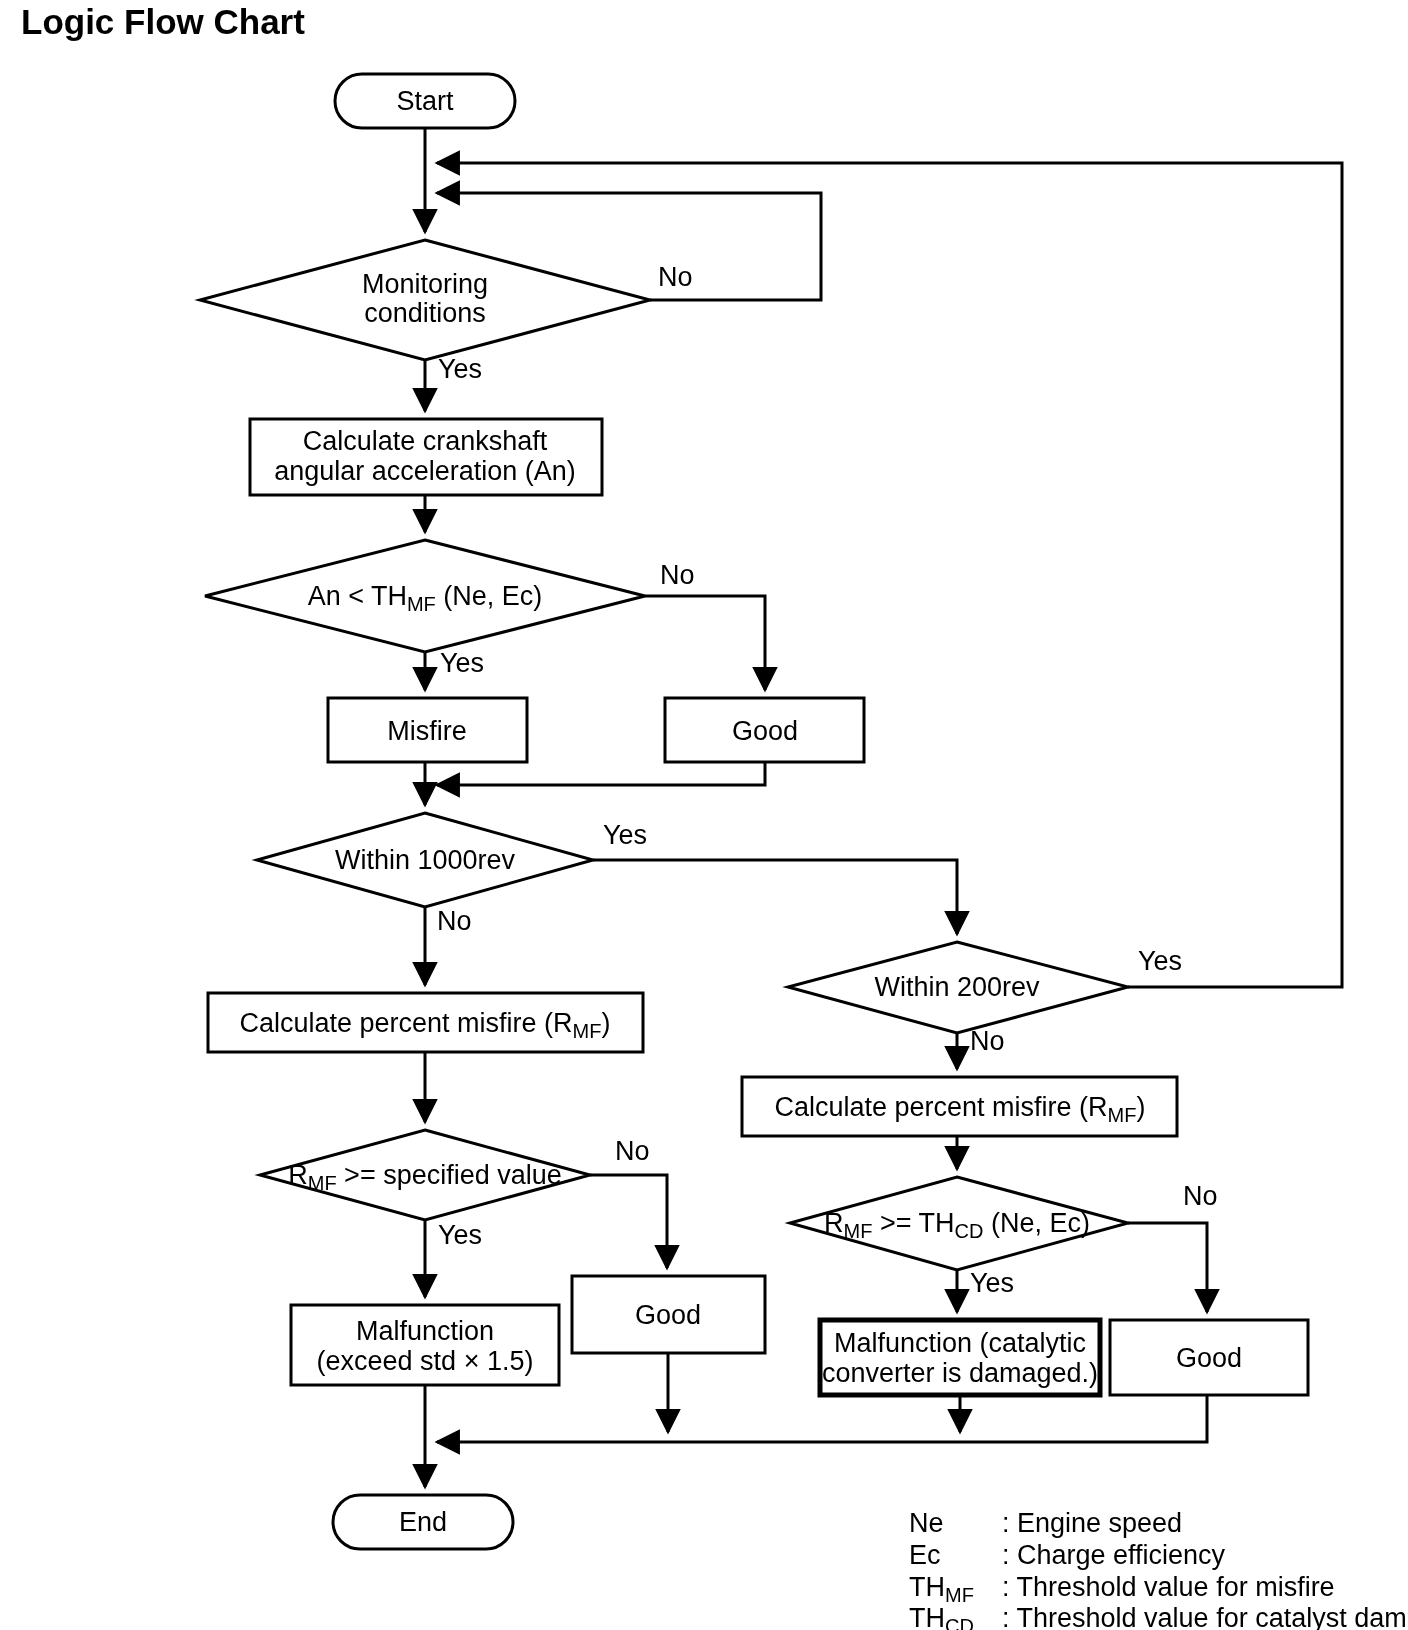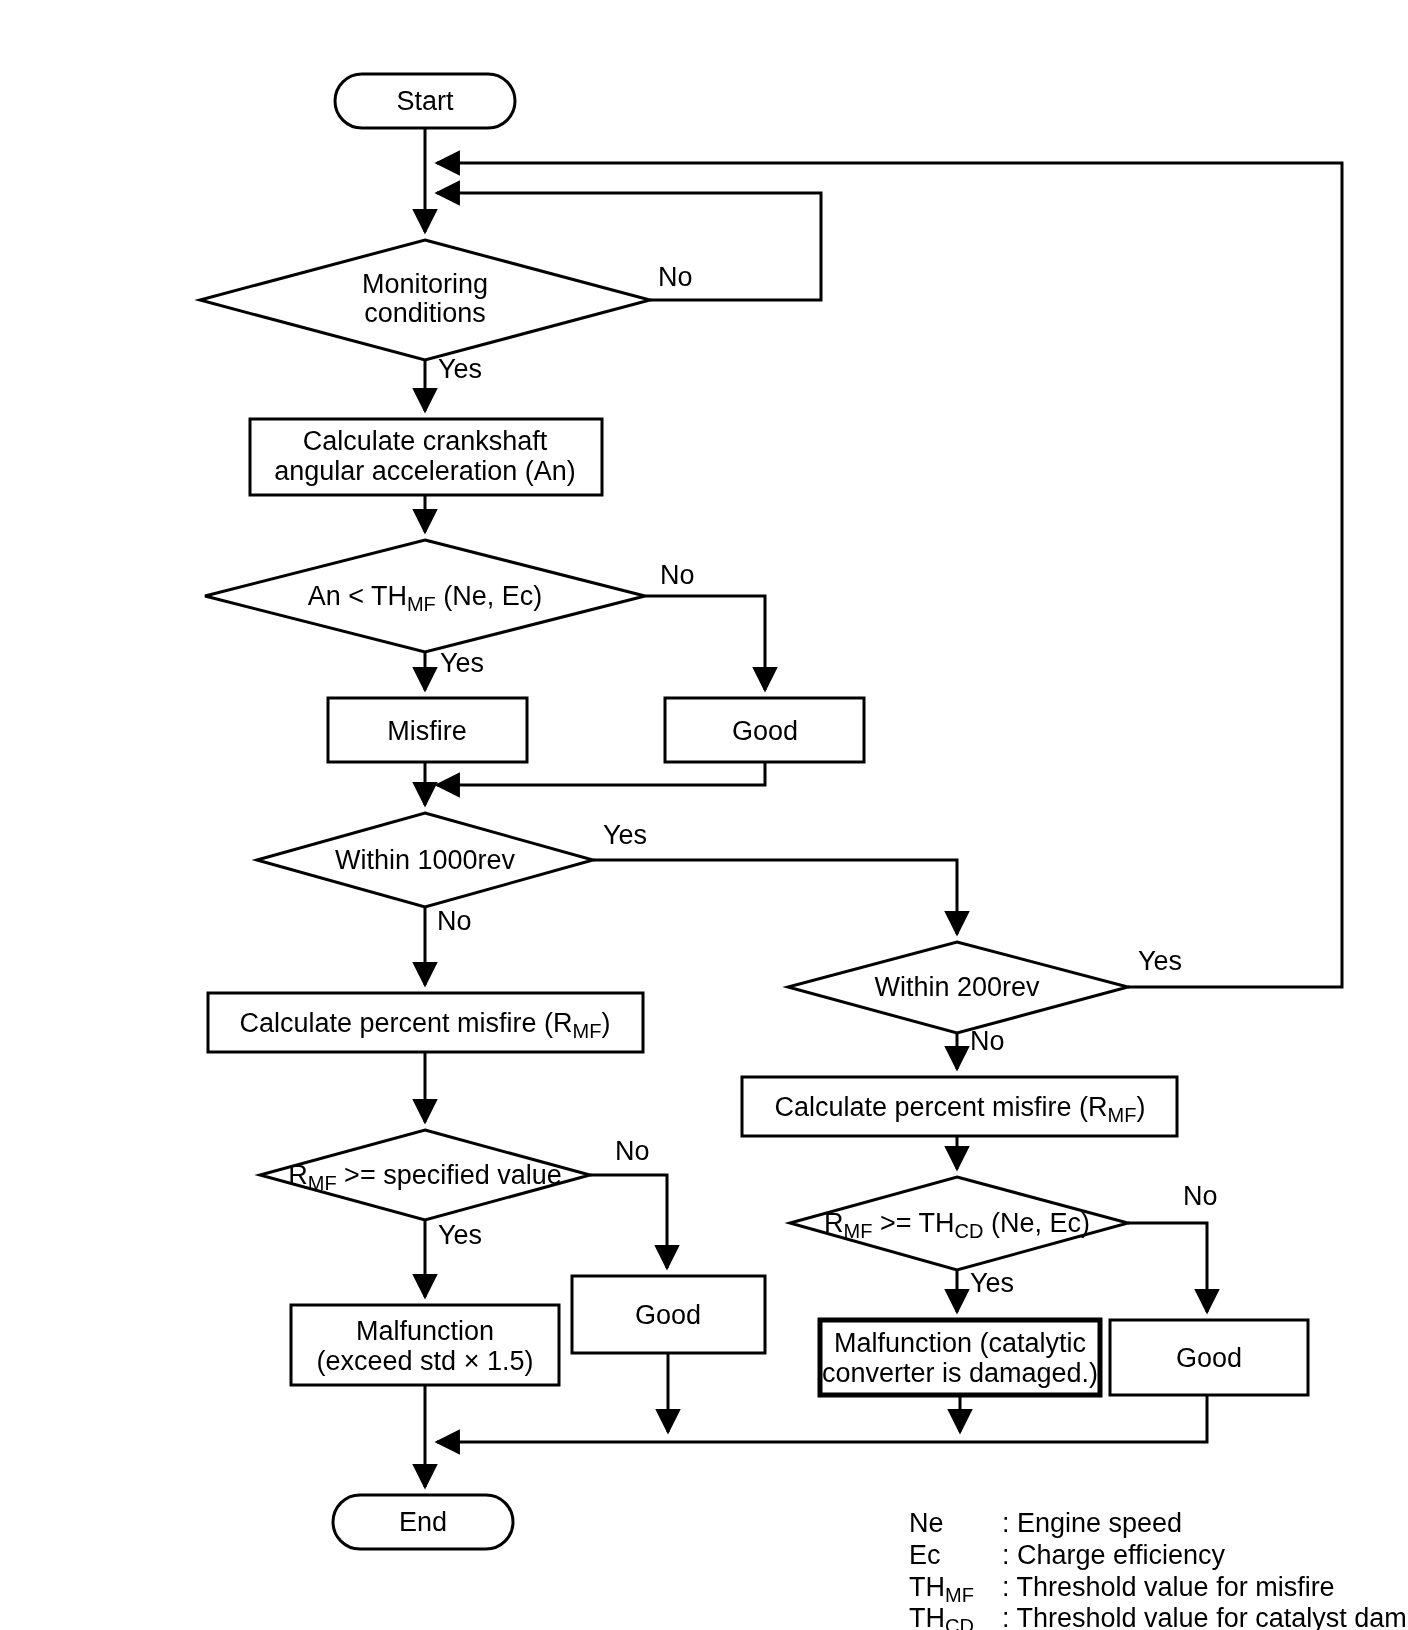--- a/index.html
+++ b/index.html
@@ -35,20 +35,21 @@
     font-size: 27px;
     fill: #000000;
     text-anchor: start;
   }
   .sub { font-size: 20px; }
 </style>
 </head>
 <body>
 
 <div class="stage">
+  <h1 class="page-title">Logic Flow Chart</h1>
 
   <svg class="flowchart" width="1408" height="1630" viewBox="0 0 1408 1630">
     <defs>
       <marker id="arr" viewBox="0 0 10 10" refX="9" refY="5" markerWidth="8.5" markerHeight="8.5" orient="auto-start-reverse">
         <path d="M 0 0 L 10 5 L 0 10 z" fill="#000000"></path>
       </marker>
     </defs>
 
     <path class="edge" d="M 425 128 L 425 232" marker-end="url(#arr)"></path>
     <path class="edge" d="M 1128 987 L 1342 987 L 1342 163 L 437 163" marker-end="url(#arr)"></path>

